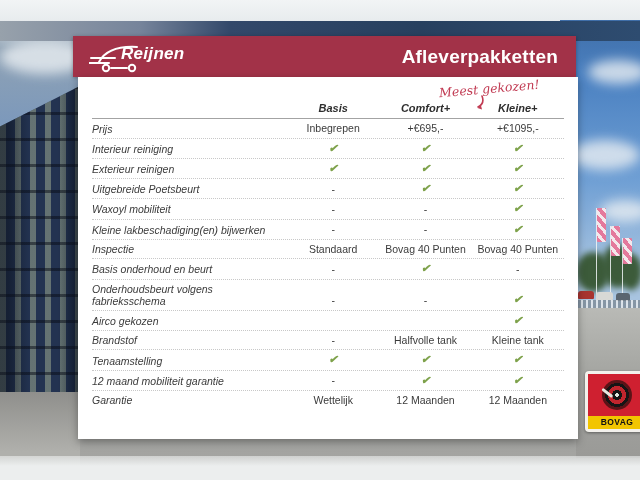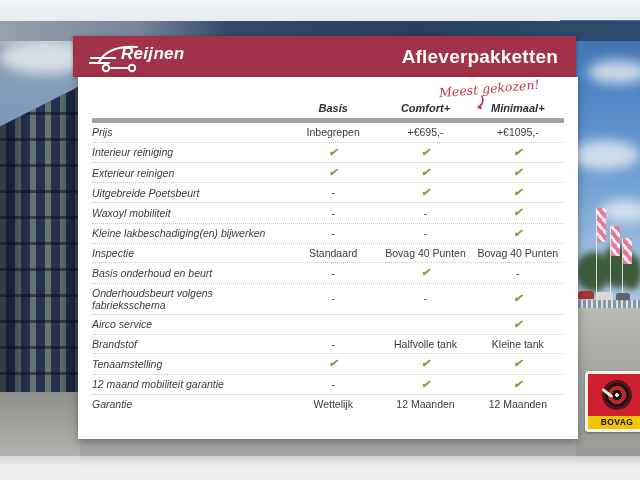--- a/index.html
+++ b/index.html
@@ -51,23 +51,23 @@
   .card{position:absolute;left:78px;top:77px;width:500px;height:362px;background:#fff;
     box-shadow:0 3px 8px rgba(0,0,0,.35);box-sizing:border-box;padding:25px 14px 6px 14px;}
   .annotation{position:absolute;right:38px;top:4px;color:#c13a52;
     font-family:"DejaVu Serif",serif;font-style:italic;font-size:12.5px;
     transform:rotate(-5deg);white-space:nowrap;}
   .annotation-arrow{position:absolute;right:92px;top:18px;}
   .thead,.trow{display:flex;align-items:center;}
   .tlabel{width:195px;flex:0 0 195px;font-style:italic;color:#3b3b3b;
     font-size:10.5px;line-height:1.15;padding-right:6px;box-sizing:border-box;}
   .tcell{flex:1 1 0;text-align:center;color:#3b3b3b;font-size:10.5px;line-height:1.2;}
-  .thead{border-bottom:5px solid #a3a3a3;padding-bottom:3px;}
+  .thead{border-bottom:1px solid #a3a3a3;padding-bottom:3px;}
   .thead .tcell{font-weight:bold;font-style:italic;color:#2e2e2e;font-size:11px;}
-  .trow{padding:3px 0;}
+  .trow{padding:3px 0;align-items:flex-end;}
   .trow + .trow{border-top:1px dotted #c8c8c8;}
   .tcell.check{color:#7ea24b;font-size:11px;font-style:italic;font-weight:bold;}
   
   .bovag{position:absolute;left:585px;top:371px;width:64px;height:61px;background:#f3f1ec;
     border-radius:4px;padding:3px;box-sizing:border-box;display:flex;flex-direction:column;
     box-shadow:0 1px 3px rgba(0,0,0,.4);}
   .bovag-gauge{flex:1 1 auto;background:#cf2030;position:relative;}
   .gauge-dial{position:absolute;left:50%;top:50%;width:30px;height:30px;margin:-15px 0 0 -15px;
     border-radius:50%;
     background:radial-gradient(circle,#dfe8df 0 2px,#151515 2px 5px,#c0252d 5px 9px,#151515 9px 12px,#5b1317 12px 15px);}
@@ -130,21 +130,21 @@
   <div class="annotation">Meest gekozen!</div>
   <svg class="annotation-arrow" width="14" height="16" viewBox="0 0 14 16">
     <path d="M10 1 C 12 6, 10 10, 6 12" fill="none" stroke="#c13a52" stroke-width="1.6" stroke-linecap="round"></path>
     <path d="M9 10.5 L 5.5 13 L 10 14.5 Z" fill="#c13a52"></path>
   </svg>
 
   <div class="thead">
     <div class="tlabel"></div>
     <div class="tcell">Basis</div>
     <div class="tcell">Comfort+</div>
-    <div class="tcell">Minimaal+</div>
+    <div class="tcell">Kleine+</div>
   </div>
   <div>
       <div class="trow">
         <div class="tlabel">Prijs</div>
         <div class="tcell">Inbegrepen</div>
         <div class="tcell">+€695,-</div>
         <div class="tcell">+€1095,-</div>
       </div>
       <div class="trow">
         <div class="tlabel">Interieur reiniging</div>
@@ -188,21 +188,21 @@
         <div class="tcell check">✔</div>
         <div class="tcell">-</div>
       </div>
       <div class="trow">
         <div class="tlabel">Onderhoudsbeurt volgens fabrieksschema</div>
         <div class="tcell">-</div>
         <div class="tcell">-</div>
         <div class="tcell check">✔</div>
       </div>
       <div class="trow">
-        <div class="tlabel">Airco service</div>
+        <div class="tlabel">Airco gekozen</div>
         <div class="tcell"></div>
         <div class="tcell"></div>
         <div class="tcell check">✔</div>
       </div>
       <div class="trow">
         <div class="tlabel">Brandstof</div>
         <div class="tcell">-</div>
         <div class="tcell">Halfvolle tank</div>
         <div class="tcell">Kleine tank</div>
       </div>

